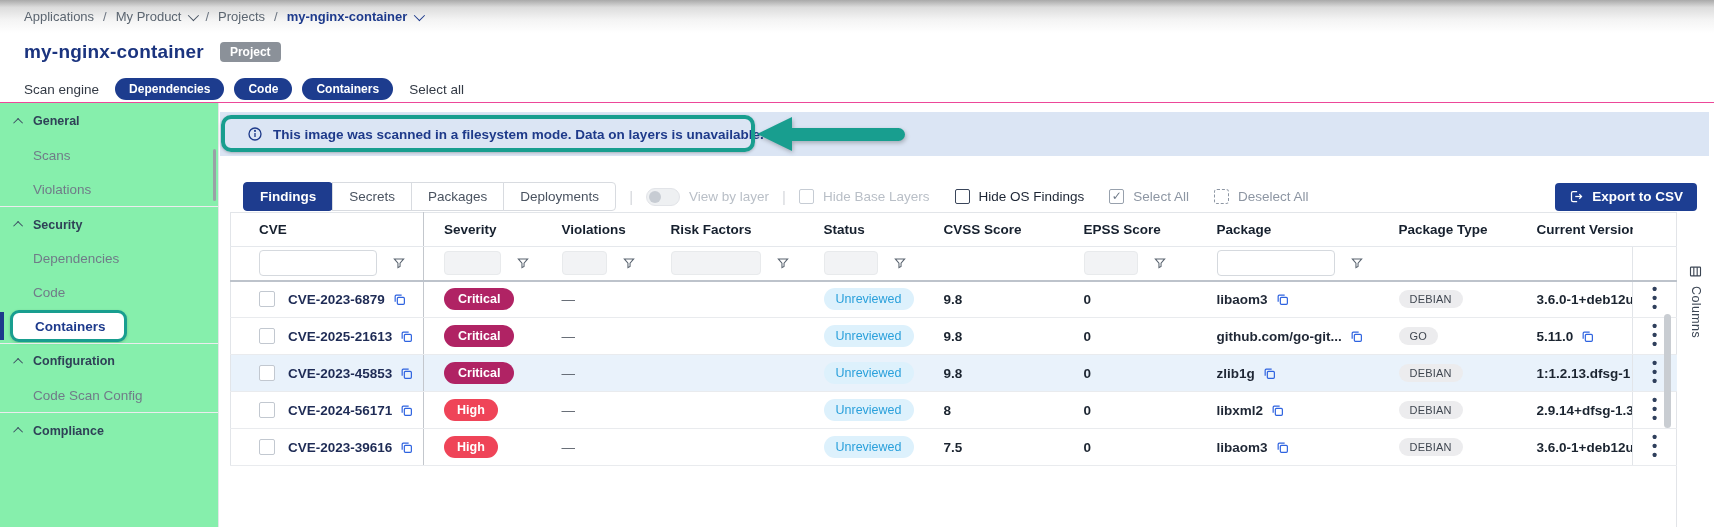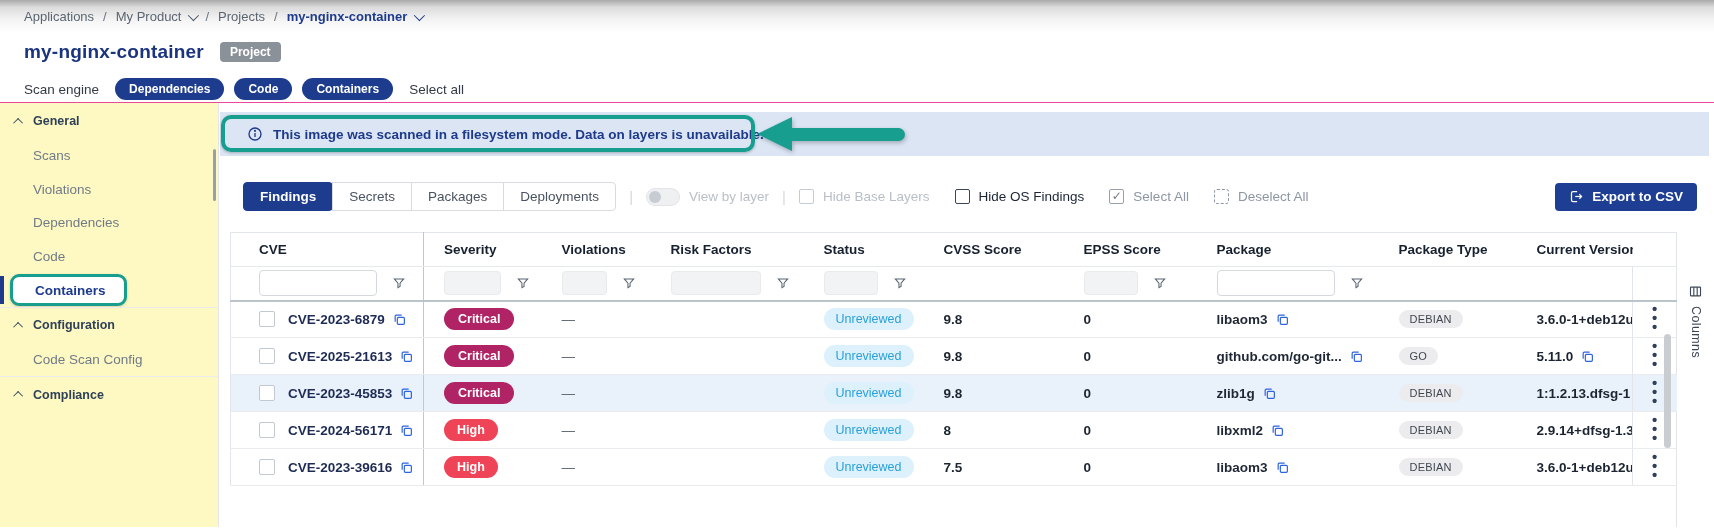--- a/index.html
+++ b/index.html
@@ -24,21 +24,21 @@
   .scan-row { display:flex; align-items:center; padding-left:24px; margin-top:8px; height:24px; font-size:13.5px; }
   .scan-label { color:#333a45; margin-right:16px; }
   .engine-pill { background:#1d3c8e; color:#fff; font-size:12px; font-weight:600; padding:4px 14px;
     border-radius:12px; margin-right:10px; cursor:pointer; }
   .select-all-link { color:#333a45; margin-left:6px; cursor:pointer; }
 
   
   .body-row { display:flex; height:424px; }
 
   
-  .sidebar { width:219px; border-right:1px solid #e4e6e9; position:relative; flex:none; background:#fef9c3; }
+  .sidebar { width:219px; border-right:1px solid #e4e6e9; position:relative; flex:none; background:#86efac; }
   .side-row { display:flex; align-items:center; padding-left:33px; position:relative; }
   .side-header { height:36px; font-size:12.5px; font-weight:700; color:#2f4157; border-top:1px solid #ececef; }
   .side-header:first-child { border-top:none; }
   .side-item { height:33.5px; font-size:13.5px; color:#707b88; cursor:pointer; }
   .chev-up { position:absolute; left:16px; width:7px; height:7px; border-left:1.8px solid #3d4f63;
     border-top:1.8px solid #3d4f63; transform:rotate(45deg) translateY(2px); }
   .side-item.active { color:#1d3a8c; font-weight:700; }
   .active-box { position:absolute; left:10px; top:1px; height:32px; display:flex; align-items:center;
     padding:0 18px 0 22px; border:3px solid #189e8f; border-radius:9px; background:#fff;
     box-shadow:0 1px 3px rgba(0,0,0,.18); }
@@ -80,21 +80,21 @@
   .cbx.checked { border-color:#98a1ad; color:#6f7a88; font-size:12px; line-height:12px; text-align:center; font-weight:700; }
   .cbx.dashed { border:1.6px dashed #8d96a3; border-radius:3px; }
   .tb-group { display:flex; align-items:center; margin-left:25px; }
   .spacer { flex:1; }
   .export-btn { height:28px; display:flex; align-items:center; background:#1d3e92; color:#fff; border:none;
     border-radius:4px; padding:0 14px; font-size:13.5px; font-weight:600; cursor:pointer;
     font-family:"Liberation Sans","DejaVu Sans",sans-serif; }
   .export-btn svg { margin-right:8px; }
 
   
-  .table-zone { display:flex; flex:1; margin-top:21px; min-height:0; }
+  .table-zone { display:flex; flex:1; margin-top:1px; min-height:0; }
   .table-container { position:relative; flex:1; min-width:0; }
   .grid { width:1446px; margin-left:11px; border-collapse:collapse; table-layout:fixed;
     border-top:1px solid #e2e5e9; border-left:1px solid #e2e5e9; }
   .grid th, .grid td { overflow:hidden; white-space:nowrap; text-align:left; vertical-align:middle; }
   .grid thead th { height:34px; font-size:13.5px; font-weight:700; color:#16202e; padding-left:20px;
     border-bottom:1px solid #e5e8ec; }
   .grid thead th.col-cve { padding-left:28px; border-right:1px solid #c3c7cd; }
   .grid .filter-row td { height:34px; padding-left:20px; border-bottom:2px solid #bdc3cb; }
   .grid .filter-row td.col-cve { padding-left:28px; border-right:1px solid #c3c7cd; }
   .filter-cell { display:flex; align-items:center; }
@@ -168,20 +168,24 @@
         <span class="chev-up"></span>
         <span>General</span>
       </div>
       <div class="side-row side-item">
         <span>Scans</span>
       </div>
       <div class="side-row side-item">
         <span>Violations</span>
       </div>
 
+      <div class="side-row side-header">
+        <span class="chev-up"></span>
+        <span>Security</span>
+      </div>
       <div class="side-row side-item">
         <span>Dependencies</span>
       </div>
       <div class="side-row side-item">
         <span>Code</span>
       </div>
       <div class="side-row side-item active" style="padding-left:0">
         <span class="active-bar"></span>
         <span class="active-box">
           <span>Containers</span>

